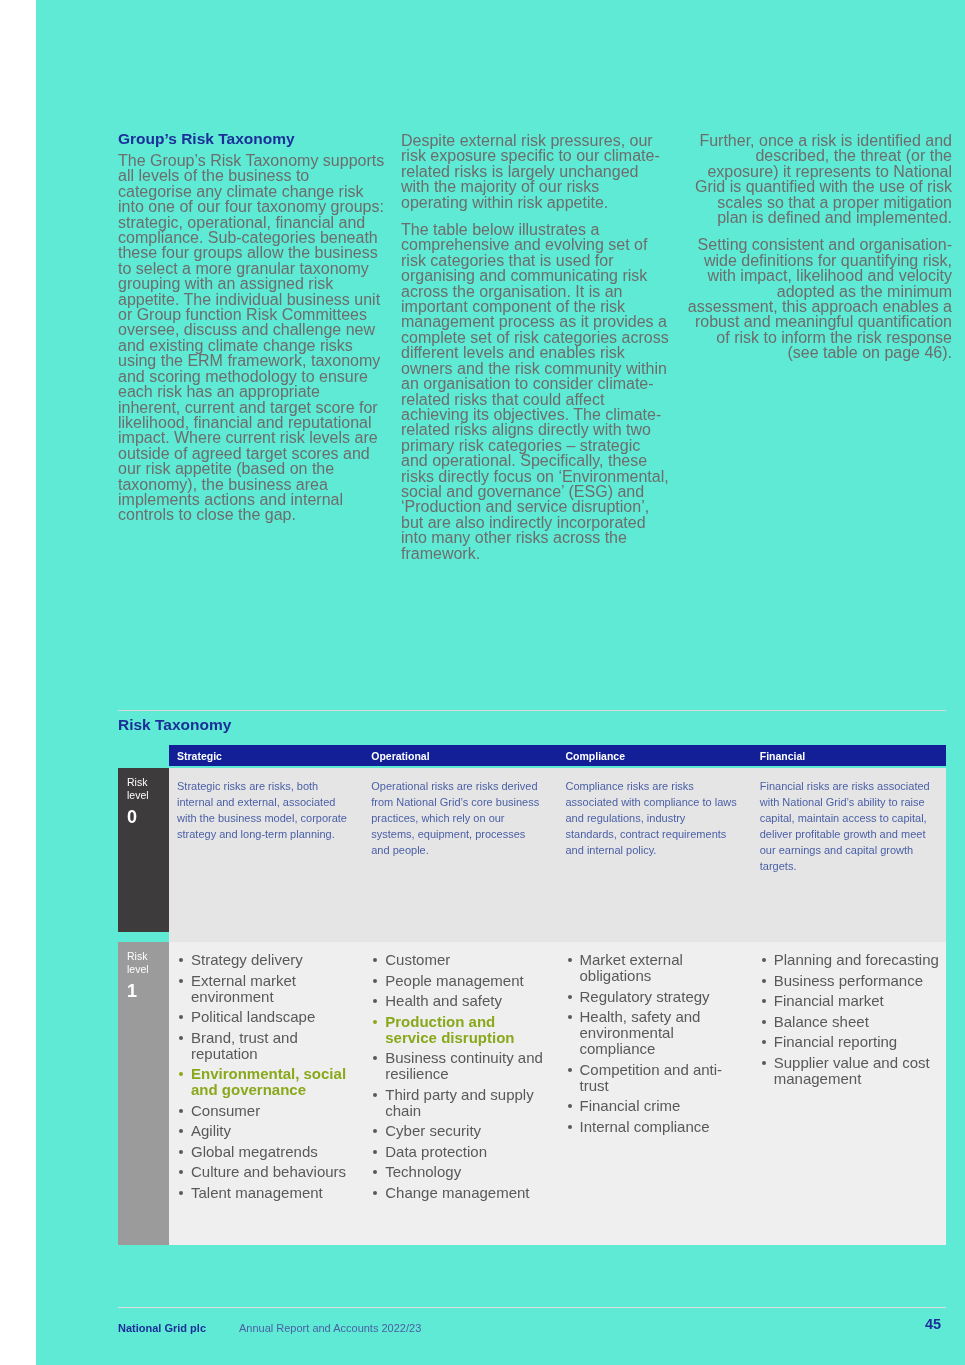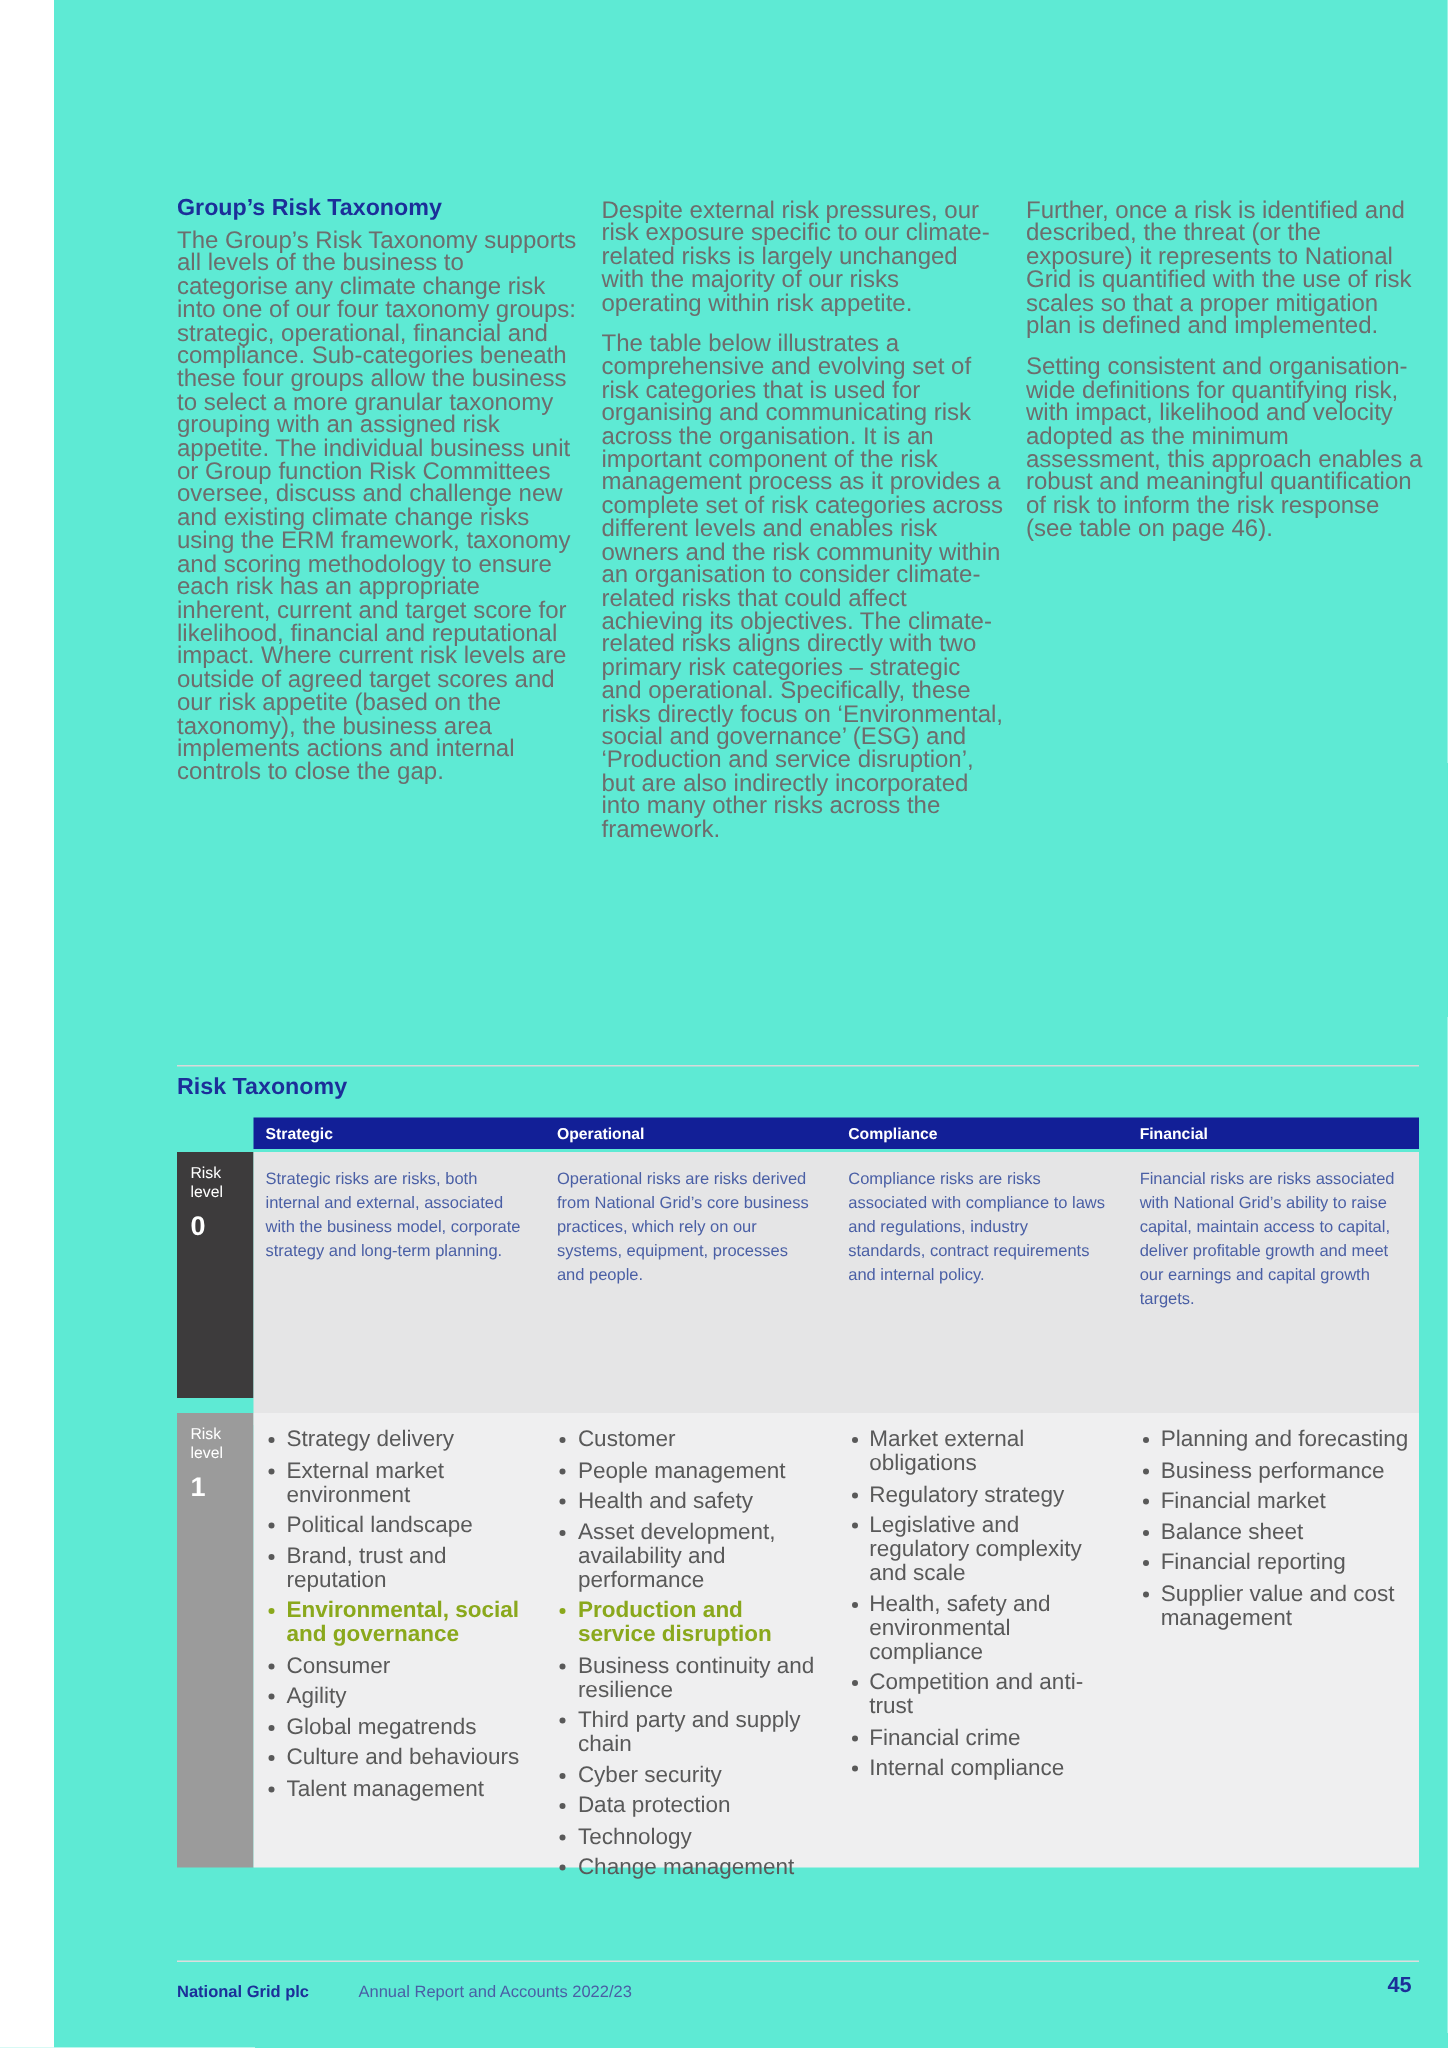--- a/index.html
+++ b/index.html
@@ -10,21 +10,21 @@
   .page p { margin:0; }
 
   
   .intro-heading {
     position:absolute; left:82px; top:130px;
     font-size:15.5px; font-weight:bold; color:#1c2f99;
   }
   .intro-col { position:absolute; width:268px; font-size:16px; line-height:15.4px; color:#6d6d6d; }
   .c1 { left:82px;  top:153px; }
   .c2 { left:365px; top:133px; }
-  .c3 { left:648px; top:133px; }
+  .c3 { left:648px; top:133px;text-align:right; }
   .intro-col p + p { margin-top:12px; }
 
   
   .tax-rule { position:absolute; left:82px; top:710px; width:828px; height:1px; background:#d9d9d9; }
   .tax-title { position:absolute; left:82px; top:716px; font-size:15.5px; font-weight:bold; color:#1c2f99; }
 
   .thead {
     position:absolute; left:133px; top:745px; width:777px; height:21px;
     background:#121f97; display:grid; grid-template-columns:repeat(4,1fr); align-items:center;
   }
@@ -172,24 +172,20 @@
           <span class="txt">Customer</span>
         </div>
         <div class="li">
           <span class="bullet"></span>
           <span class="txt">People management</span>
         </div>
         <div class="li">
           <span class="bullet"></span>
           <span class="txt">Health and safety</span>
         </div>
-        <div class="li">
-          <span class="bullet"></span>
-          <span class="txt">Asset development, availability and performance</span>
-        </div>
         <div class="li hl">
           <span class="bullet"></span>
           <span class="txt">Production and
 service disruption</span>
         </div>
         <div class="li">
           <span class="bullet"></span>
           <span class="txt">Business continuity and resilience</span>
         </div>
         <div class="li">
@@ -214,24 +210,20 @@
         </div>
       </div>
     <div class="list">
         <div class="li">
           <span class="bullet"></span>
           <span class="txt">Market external obligations</span>
         </div>
         <div class="li">
           <span class="bullet"></span>
           <span class="txt">Regulatory strategy</span>
-        </div>
-        <div class="li">
-          <span class="bullet"></span>
-          <span class="txt">Legislative and regulatory complexity and scale</span>
         </div>
         <div class="li">
           <span class="bullet"></span>
           <span class="txt">Health, safety and environmental compliance</span>
         </div>
         <div class="li">
           <span class="bullet"></span>
           <span class="txt">Competition and anti-trust</span>
         </div>
         <div class="li">

